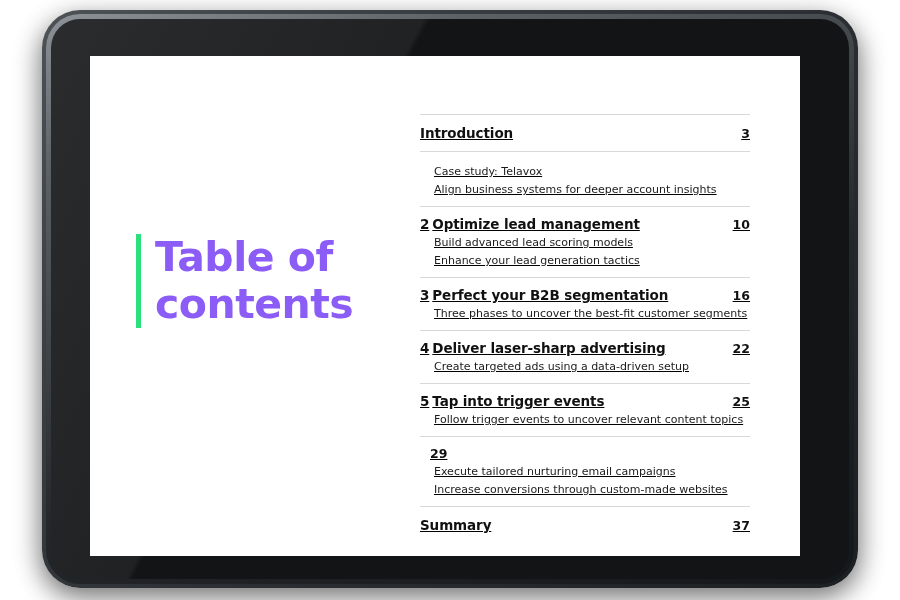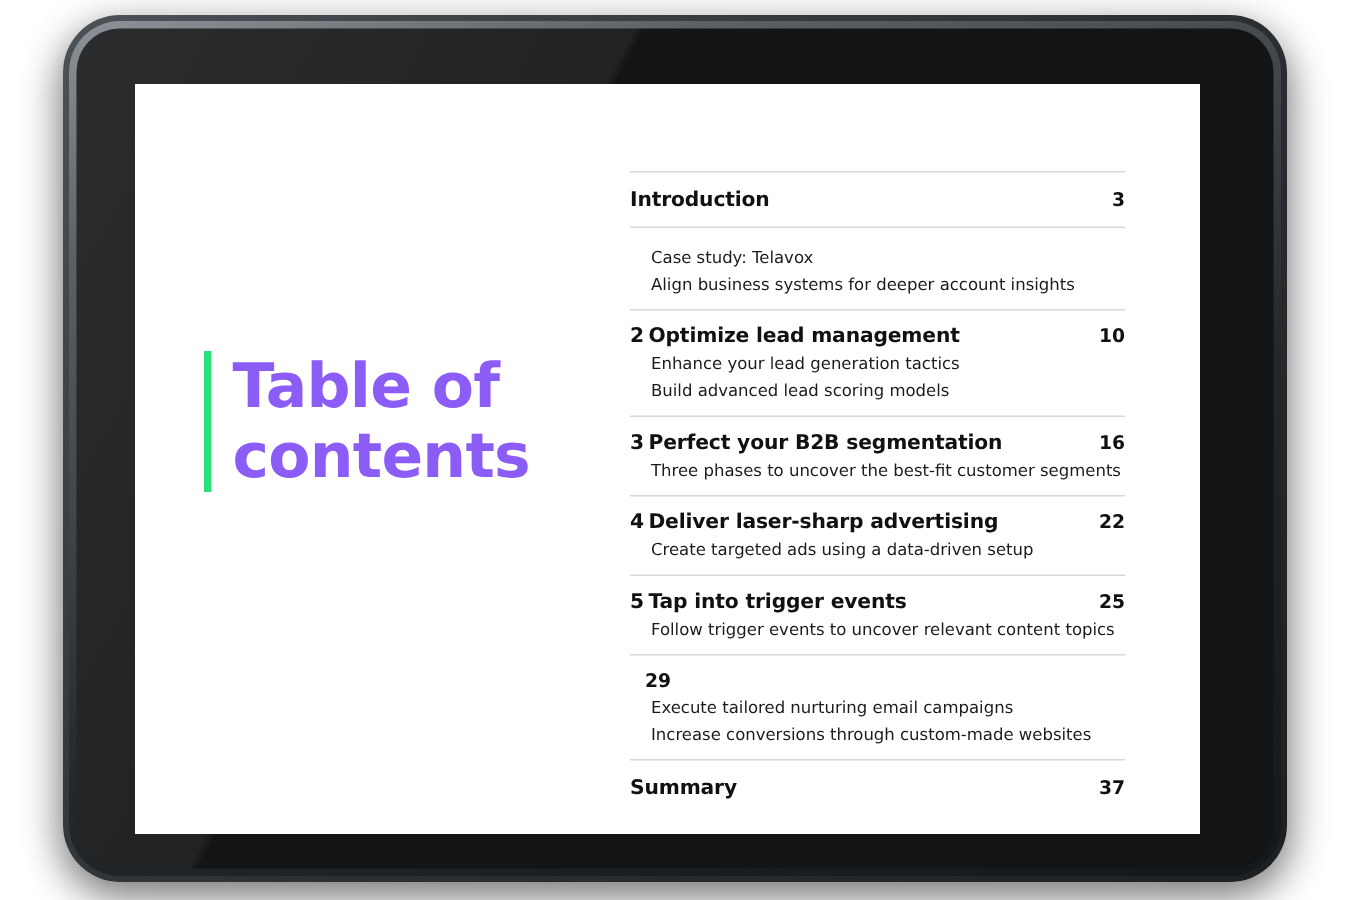--- a/index.html
+++ b/index.html
@@ -115,20 +115,21 @@
     color: #8b5cf6;
     white-space: pre-line;
     max-width: 240px;
   }
 
   .toc-list {
     position: absolute;
     left: 330px;
     top: 58px;
     width: 330px;
+    text-decoration: underline;
   }
 
   .rule {
     height: 1px;
     background: #d8d8d8;
     width: 100%;
   }
 
   .entry {
     padding: 9px 0 9px 0;
@@ -215,22 +216,22 @@
           </div>
 
           <div class="rule"></div>
           <div class="entry">
             <div class="entry-row">
               <span class="entry-label">
                 <span class="num">2</span><span>Optimize lead management</span>
               </span>
               <span class="entry-page">10</span>
             </div>
+            <div class="sub">Build advanced lead scoring models</div>
             <div class="sub">Enhance your lead generation tactics</div>
-            <div class="sub">Build advanced lead scoring models</div>
           </div>
 
           <div class="rule"></div>
           <div class="entry">
             <div class="entry-row">
               <span class="entry-label">
                 <span class="num">3</span><span>Perfect your B2B segmentation</span>
               </span>
               <span class="entry-page">16</span>
             </div>

